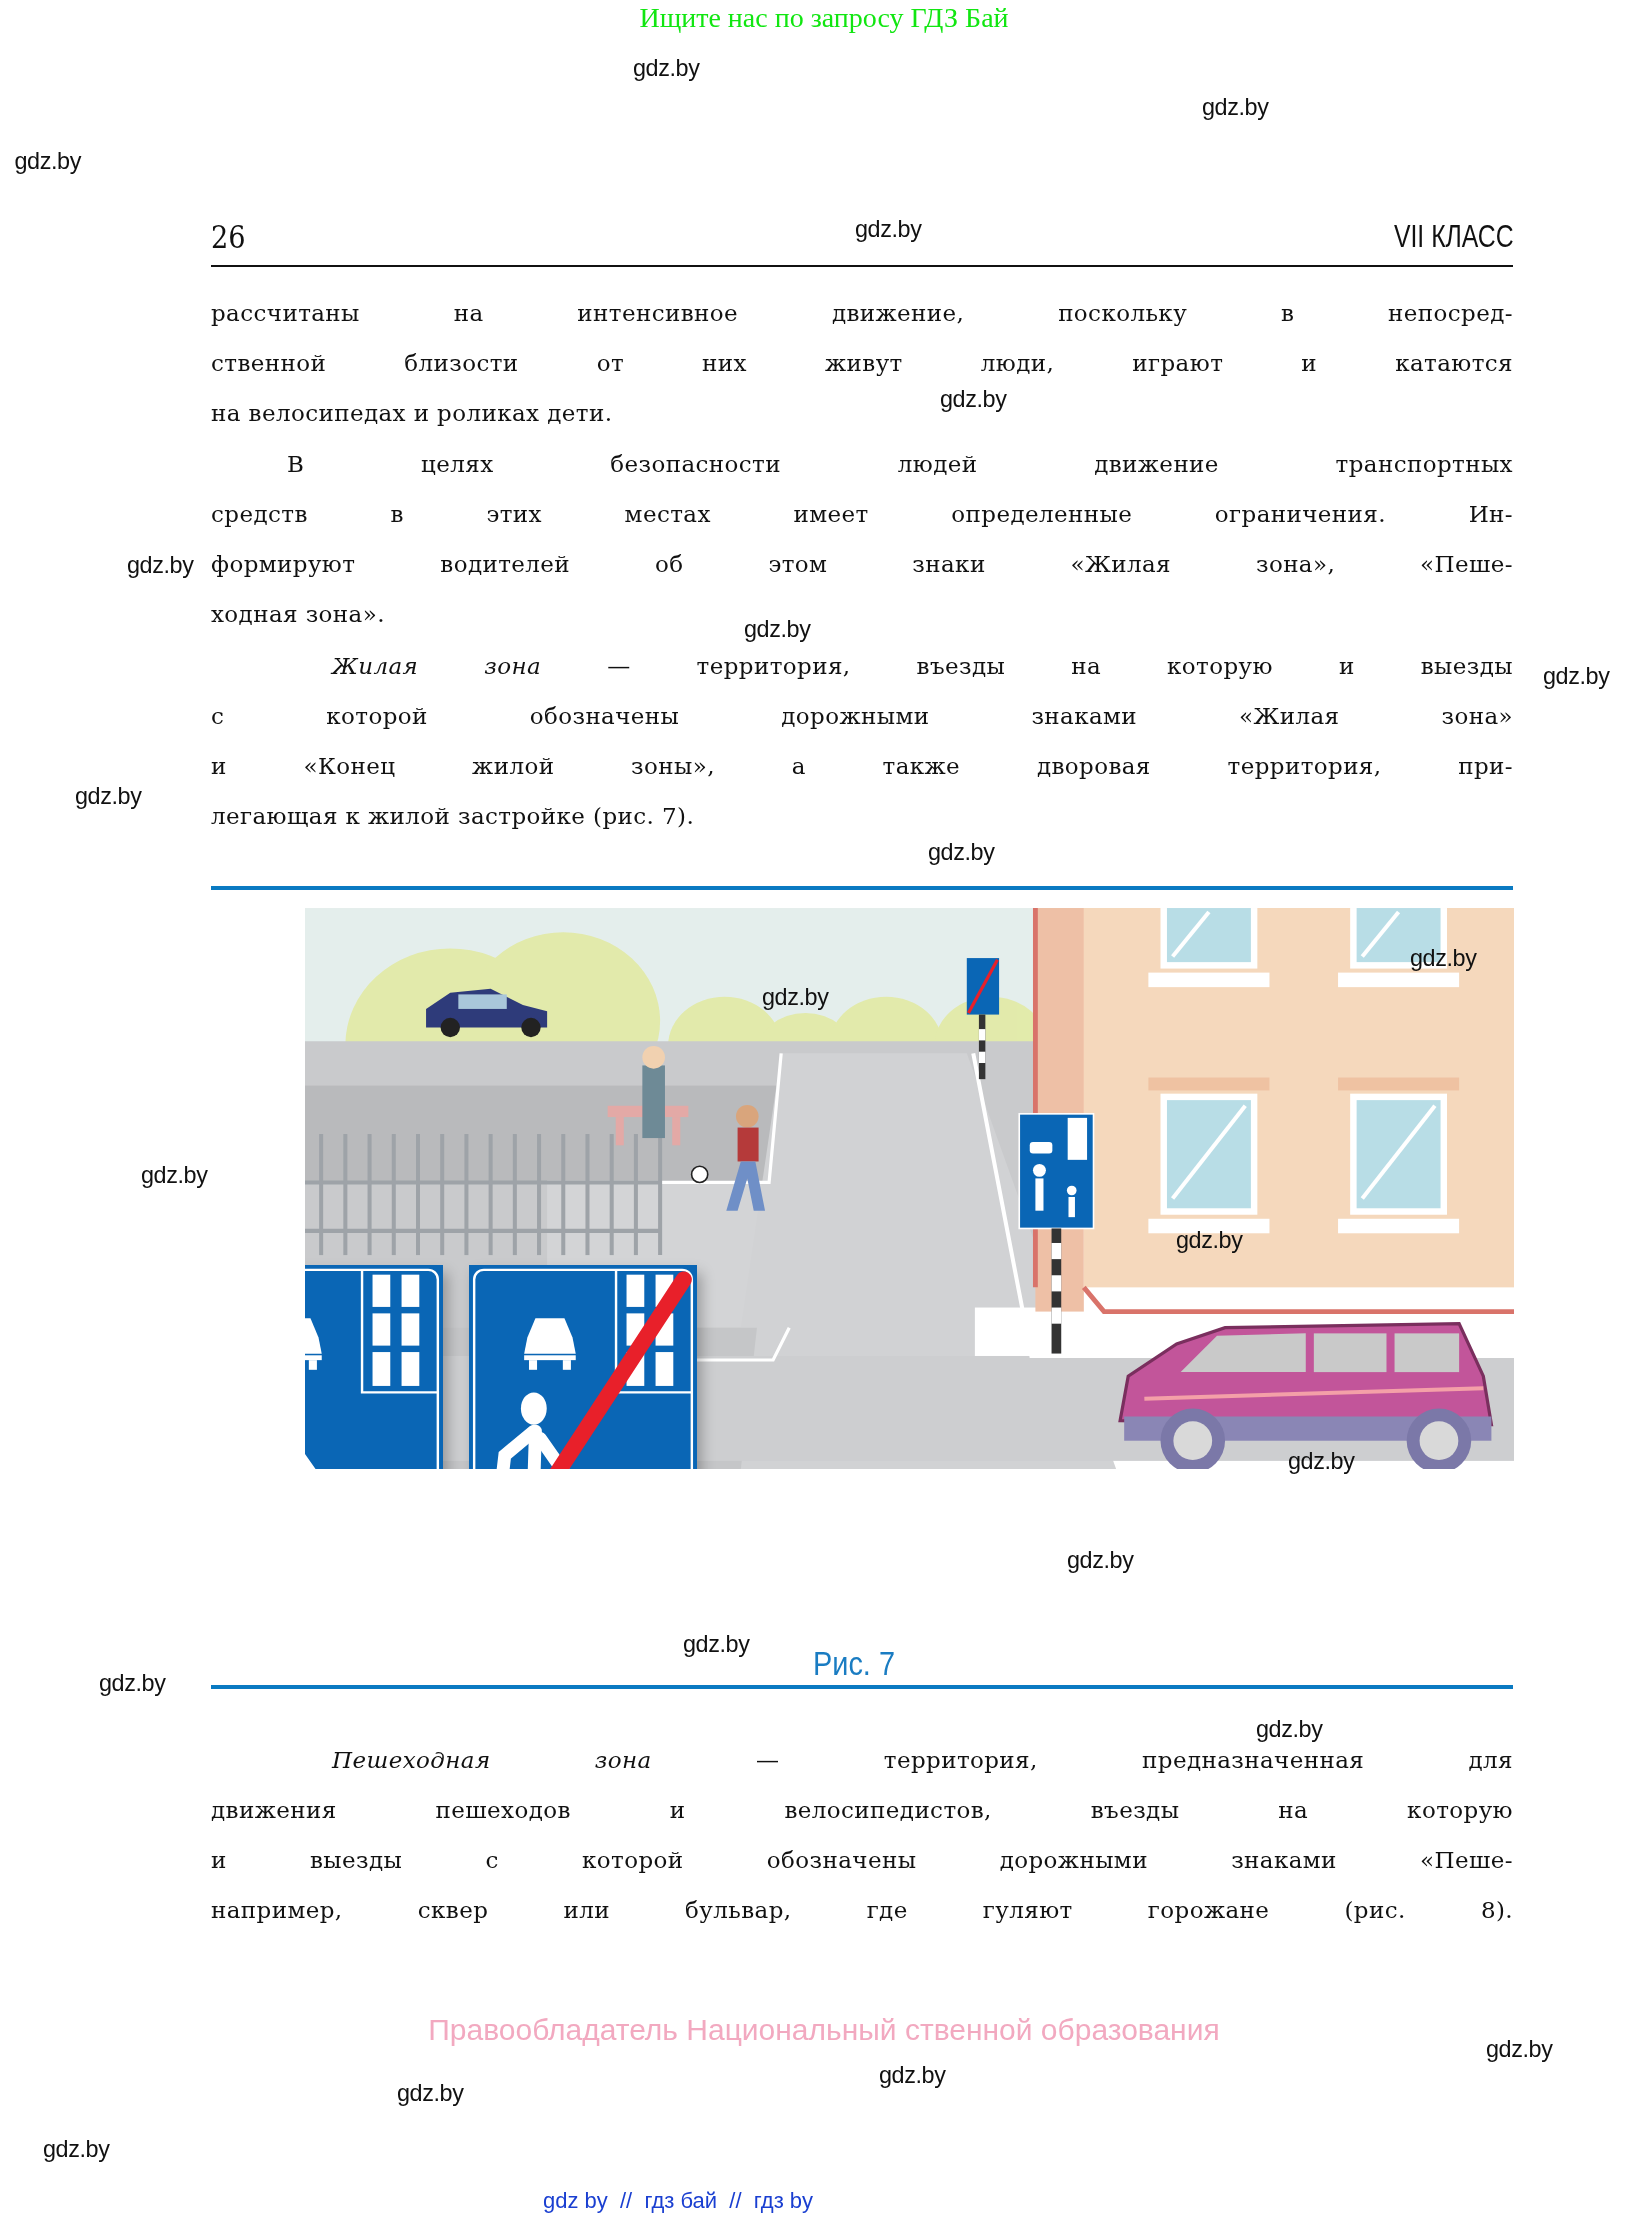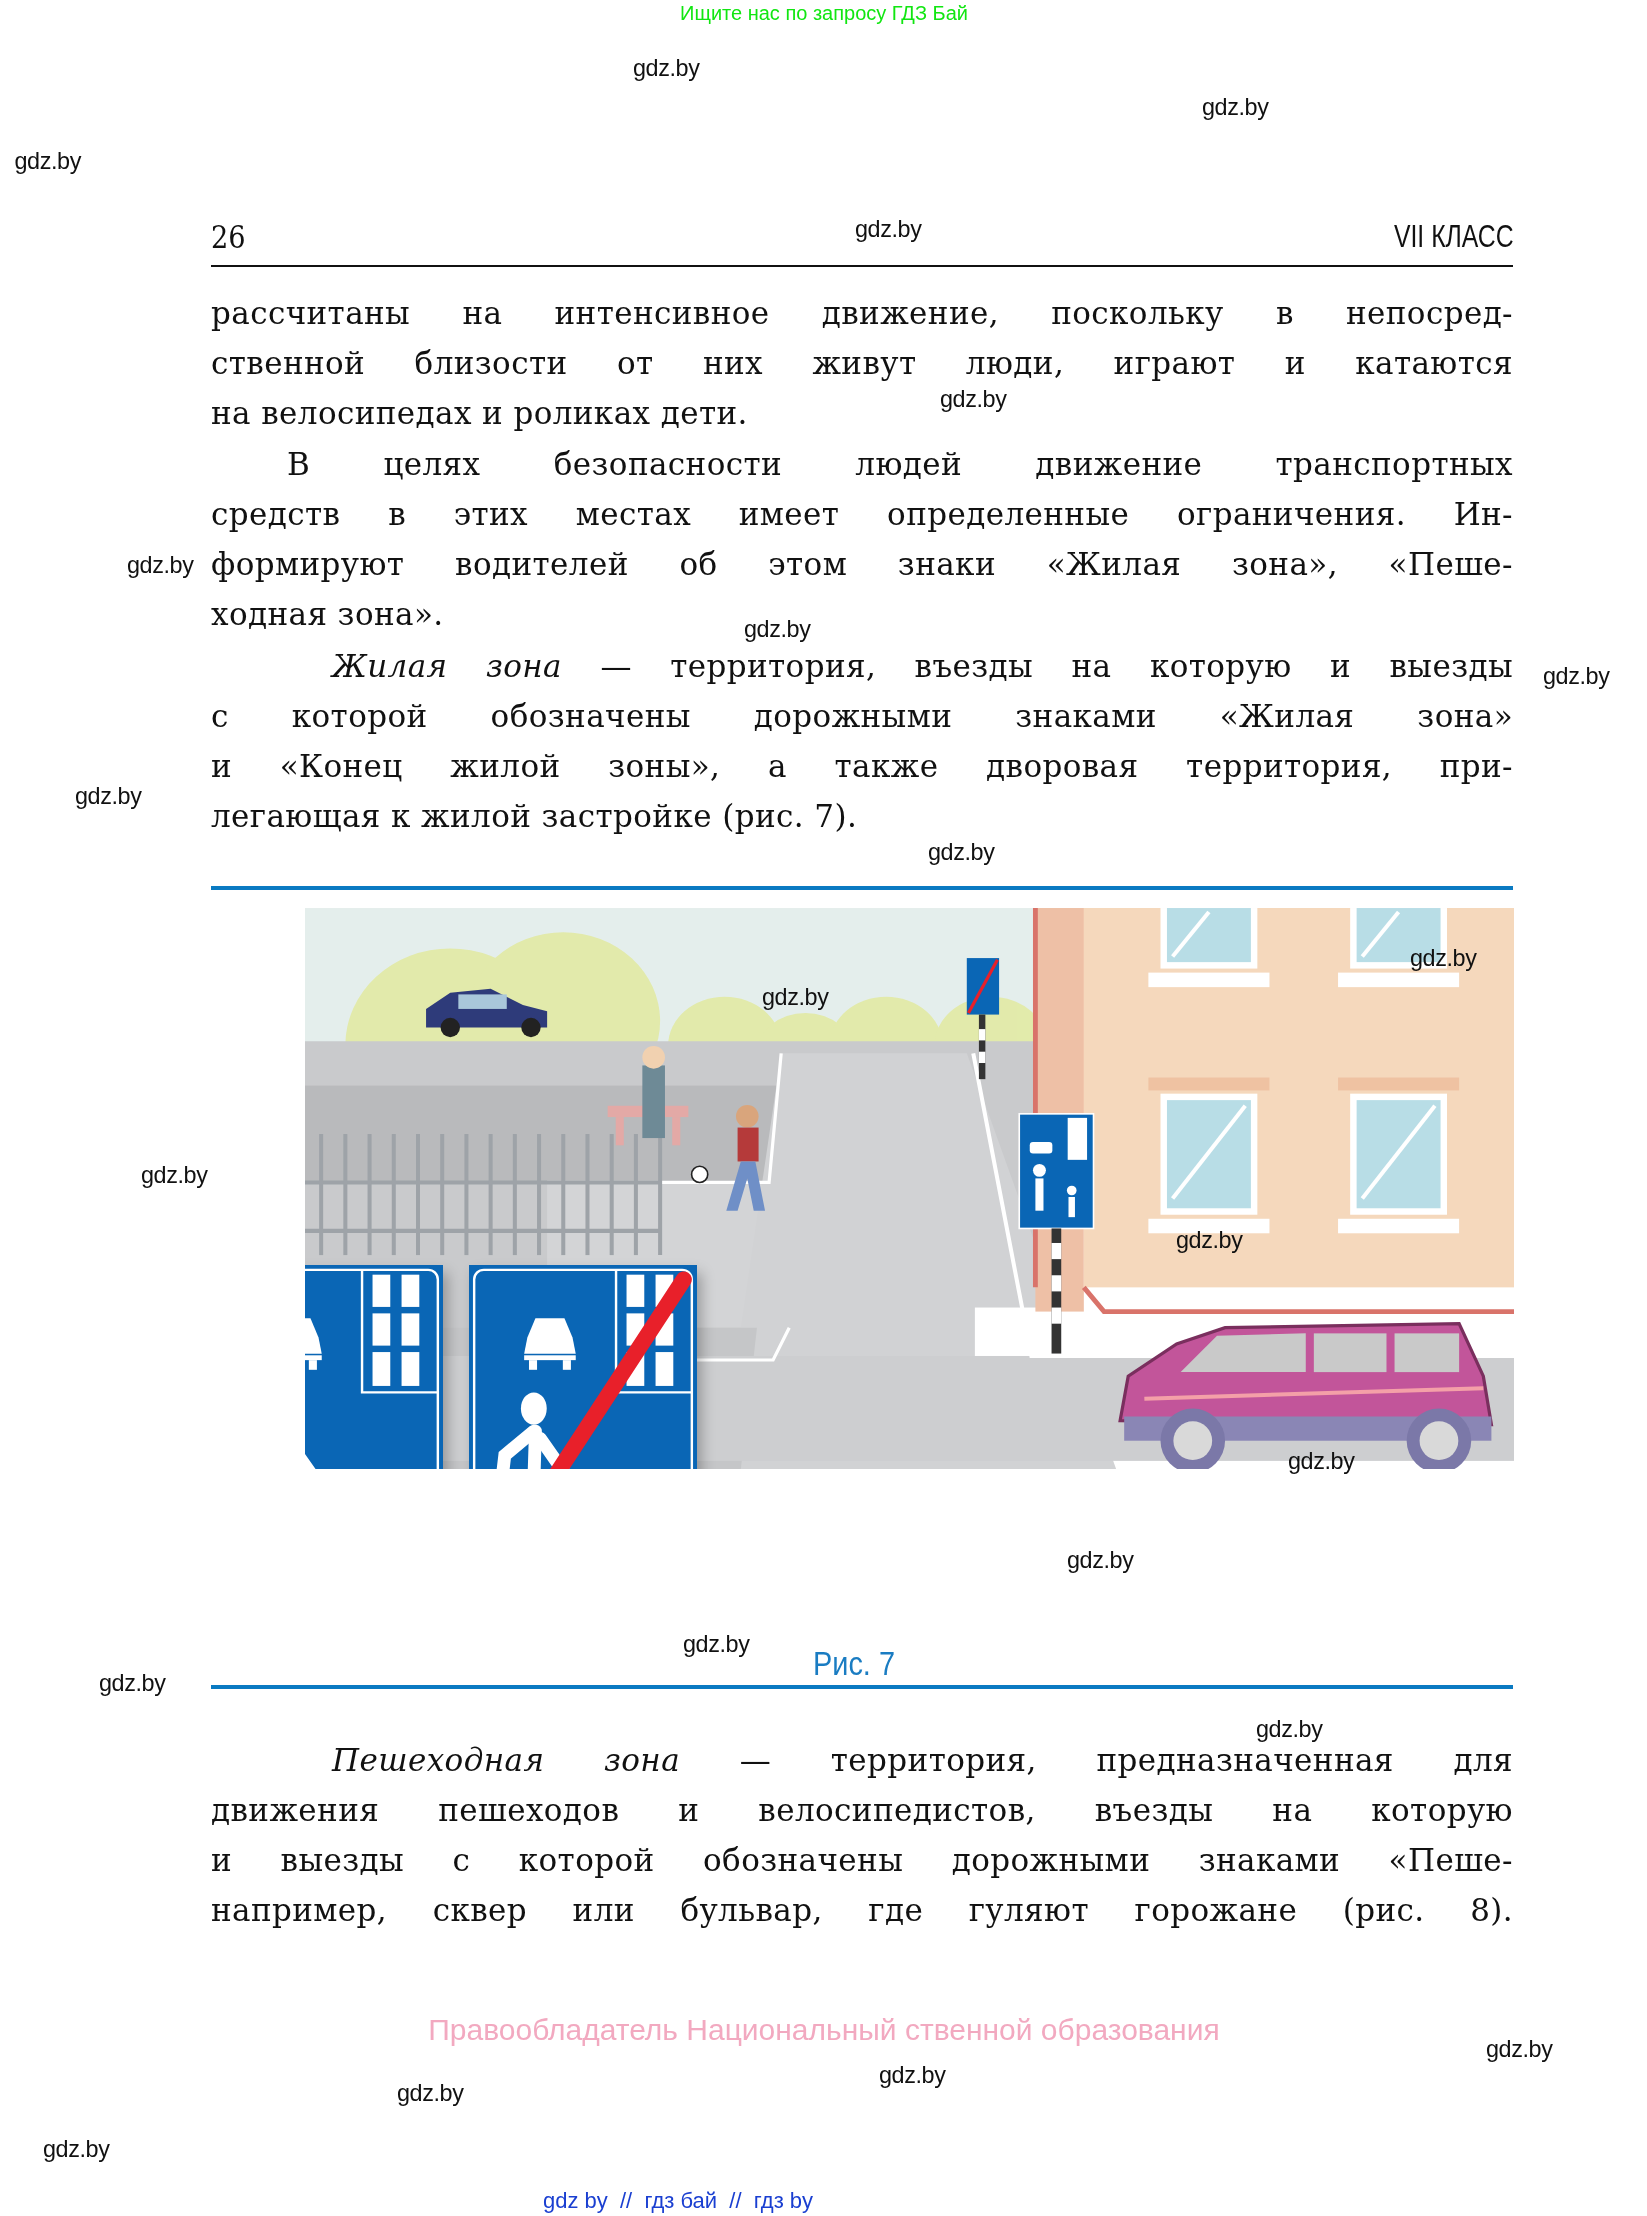--- a/index.html
+++ b/index.html
@@ -1,23 +1,23 @@
 <!DOCTYPE html>
 <html style="font-size:13px"><head>
 <meta charset="utf-8">
 <style>
   html, body { margin: 0; padding: 0; background: #ffffff; }
   body { width: 1648px; height: 2216px; position: relative; overflow: hidden; font-family: "Liberation Serif", serif; color: #111; }
   .wm { position: absolute; font-family: "Liberation Sans", sans-serif; font-size: 23.4px; color: #111; letter-spacing: -0.4px; white-space: nowrap; }
-  .topbanner { position: absolute; left: 0; width: 1648px; top: 1.6px; text-align: center; font-family: Liberation Sans, sans-serif; font-size: 20px; color: #11e611; }
+  .topbanner { position: absolute; left: 0; width: 1648px; top: 1.6px; text-align: center; font-family: Liberation Serif, serif; font-size: 28px; color: #11e611; }
   .footlinks { position: absolute; left: 0; width: 1356px; top: 2188px; text-align: center; font-family: "Liberation Sans", sans-serif; font-size: 22px; color: #1a3fd1; white-space: pre; }
   .pagenum { position: absolute; left: 211px; top: 218px; font-family: "DejaVu Serif", serif; font-size: 32px; transform: scaleX(0.85); transform-origin: left; }
   .classlbl { position: absolute; right: 134px; top: 219px; font-family: "Liberation Sans", sans-serif; font-size: 31px; transform: scaleX(0.8); transform-origin: right; }
   .hdrline { position: absolute; left: 211px; top: 265px; width: 1302px; height: 2.4px; background: #111; }
-  .para { position: absolute; left: 211px; width: 1302px; font-family: "DejaVu Serif", serif; font-size: 31px; line-height: 50px; text-align: justify; letter-spacing: 0.4px; }
+  .para { position: absolute; left: 211px; width: 1302px; font-family: "DejaVu Serif", serif; font-size: 23px; line-height: 50px; text-align: justify; letter-spacing: 0.4px; }
   .para .line { display: block; text-align: justify; text-align-last: justify; white-space: nowrap; }
   .para .line.last { text-align-last: left; }
   .para .ind { padding-left: 76px; }
   i { font-style: italic; margin-left: 45px; }
   .blueline { position: absolute; left: 211px; width: 1302px; height: 4px; background: #0a7ac2; }
   .caption { position: absolute; left: 813px; top: 1644px; font-family: "Liberation Sans", sans-serif; font-size: 34px; color: #1a7cc2; transform: scaleX(0.85); transform-origin: left; }
   .copyright { position: absolute; left: 0; width: 1648px; top: 2013px; text-align: center; font-family: "Liberation Sans", sans-serif; font-size: 30px; color: #f2a9c0; }
   .illus { position: absolute; left: 305px; top: 908px; width: 1209px; height: 561px; overflow: hidden; }
   .sign-big { position: absolute; background: #0a66b5; box-shadow: 4.8px 8px 13px rgba(0,0,0,0.28); }
 </style>

